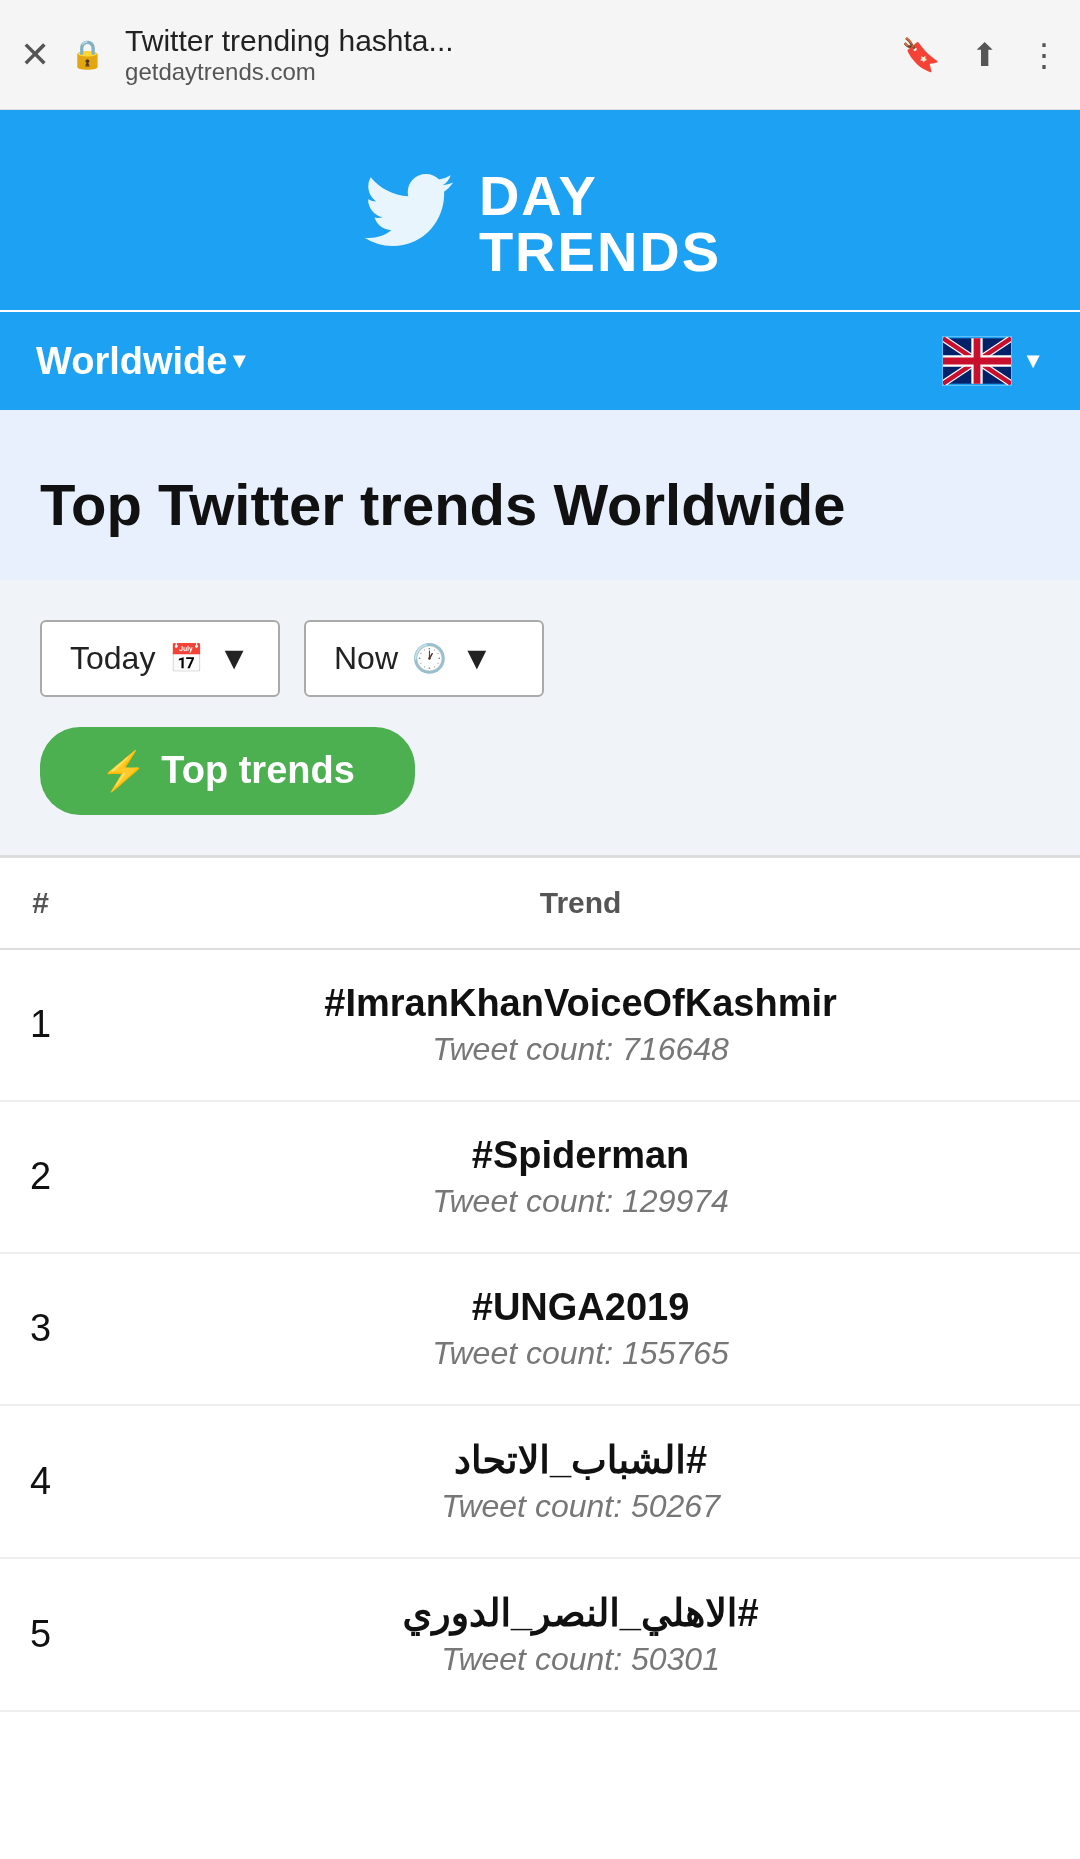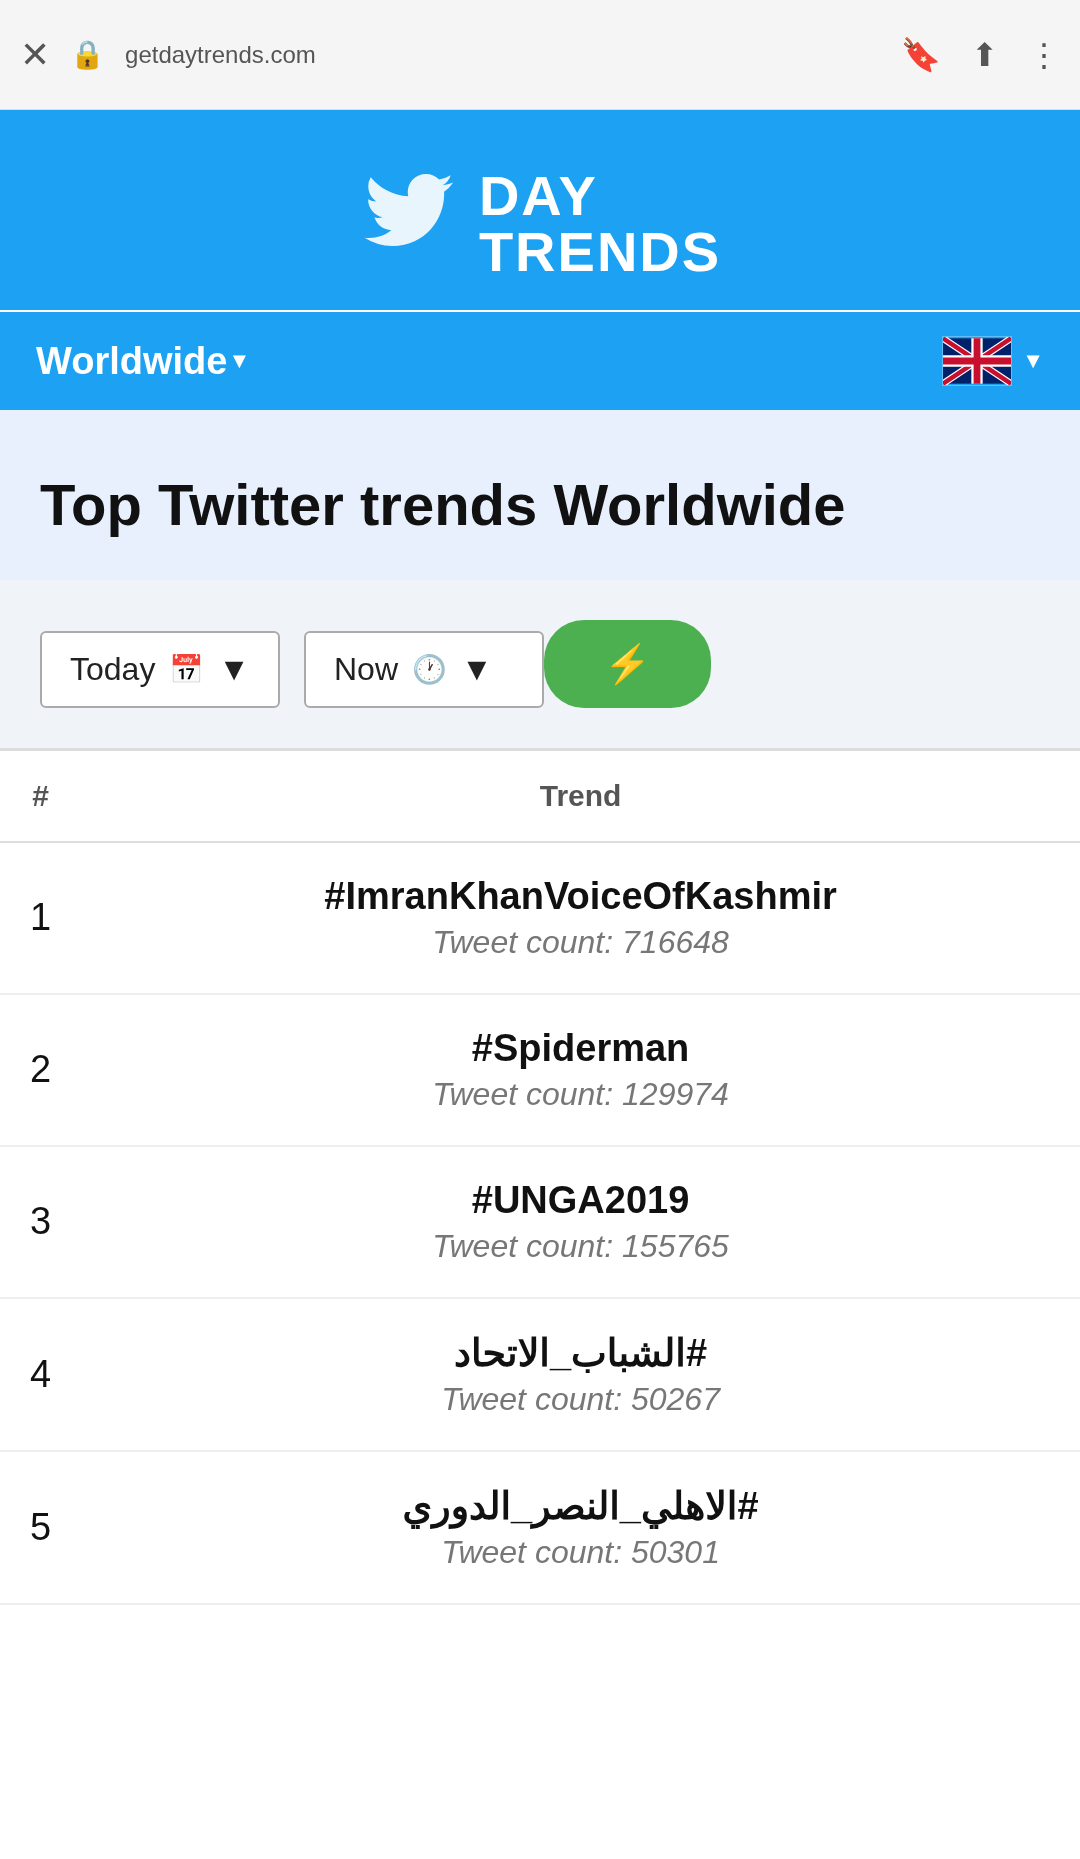--- a/index.html
+++ b/index.html
@@ -142,22 +142,23 @@
       font-weight: 900;
       color: #111;
       line-height: 1.2;
     }
 
     
     .controls-area {
       background: #f0f4f8;
       padding: 40px 40px 40px 40px;
       display: flex;
-      flex-direction: row;
-      align-items: flex-end;
+      flex-direction: column;
+      align-items: flex-start;
+      gap: 30px;
       border-bottom: 3px solid #ddd;
     }
     .controls-row {
       display: flex;
       gap: 24px;
       align-items: center;
     }
     .select-btn {
       border: 2px solid #aaa;
       background: #fff;
@@ -249,20 +250,21 @@
       color: #fff;
     }
   </style>
 </head>
 <body>
 
 <div class="browser-bar">
   <span class="browser-close">✕</span>
   <span class="browser-lock">🔒</span>
   <div class="browser-url-area">
+    <span class="browser-title">Twitter trending hashta...</span>
     <span class="browser-domain">getdaytrends.com</span>
   </div>
   <div class="browser-actions">
     <span class="browser-icon">🔖</span>
     <span class="browser-icon">⬆</span>
     <span class="browser-icon">⋮</span>
   </div>
 </div>
 
 <div class="site-header">
@@ -306,20 +308,21 @@
       <span>▼</span>
     </button>
     <button class="select-btn">
       <span>Now</span>
       <span class="icon">🕐</span>
       <span>▼</span>
     </button>
   </div>
   <button class="top-trends-btn">
     <span>⚡</span>
+    <span>Top trends</span>
   </button>
 </div>
 
 <table class="trends-table">
   <thead>
     <tr>
       <th class="col-hash">#</th>
       <th class="col-trend">Trend</th>
     </tr>
   </thead>

